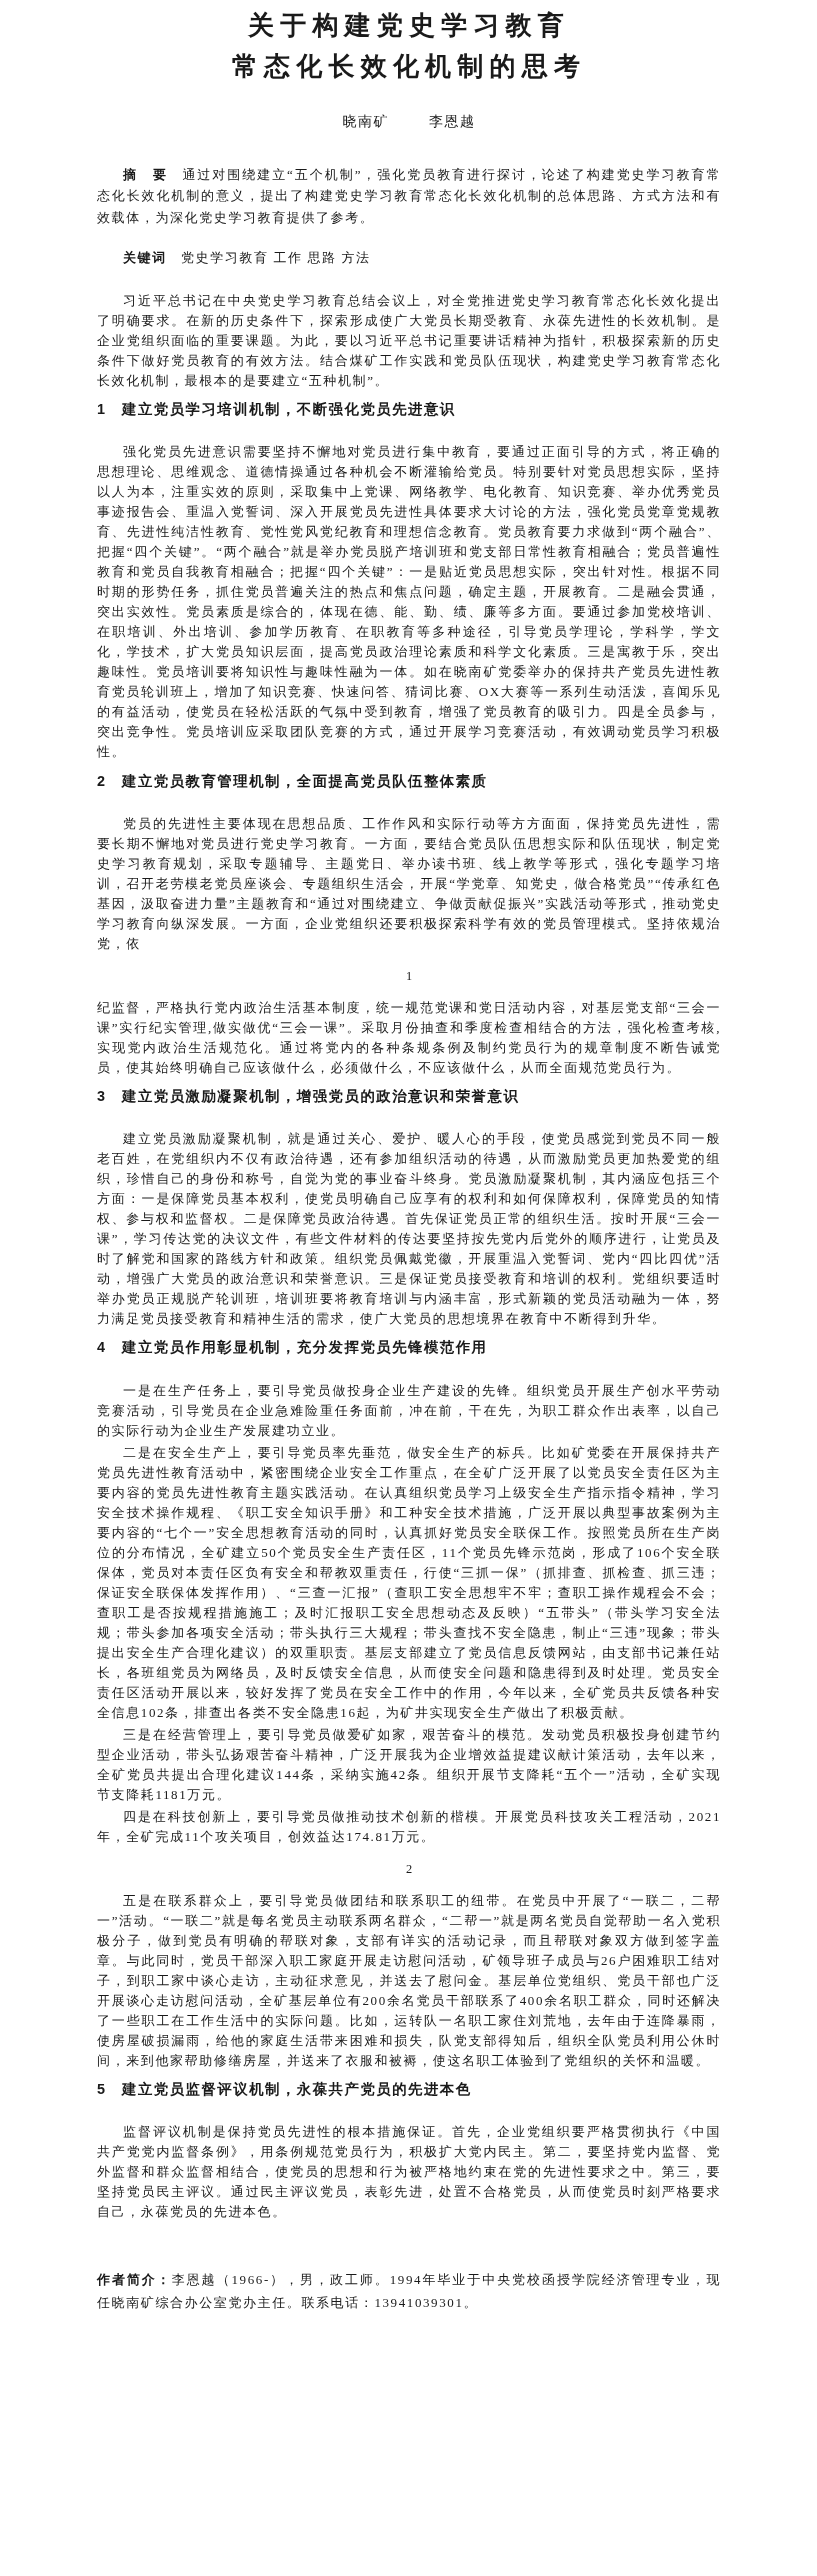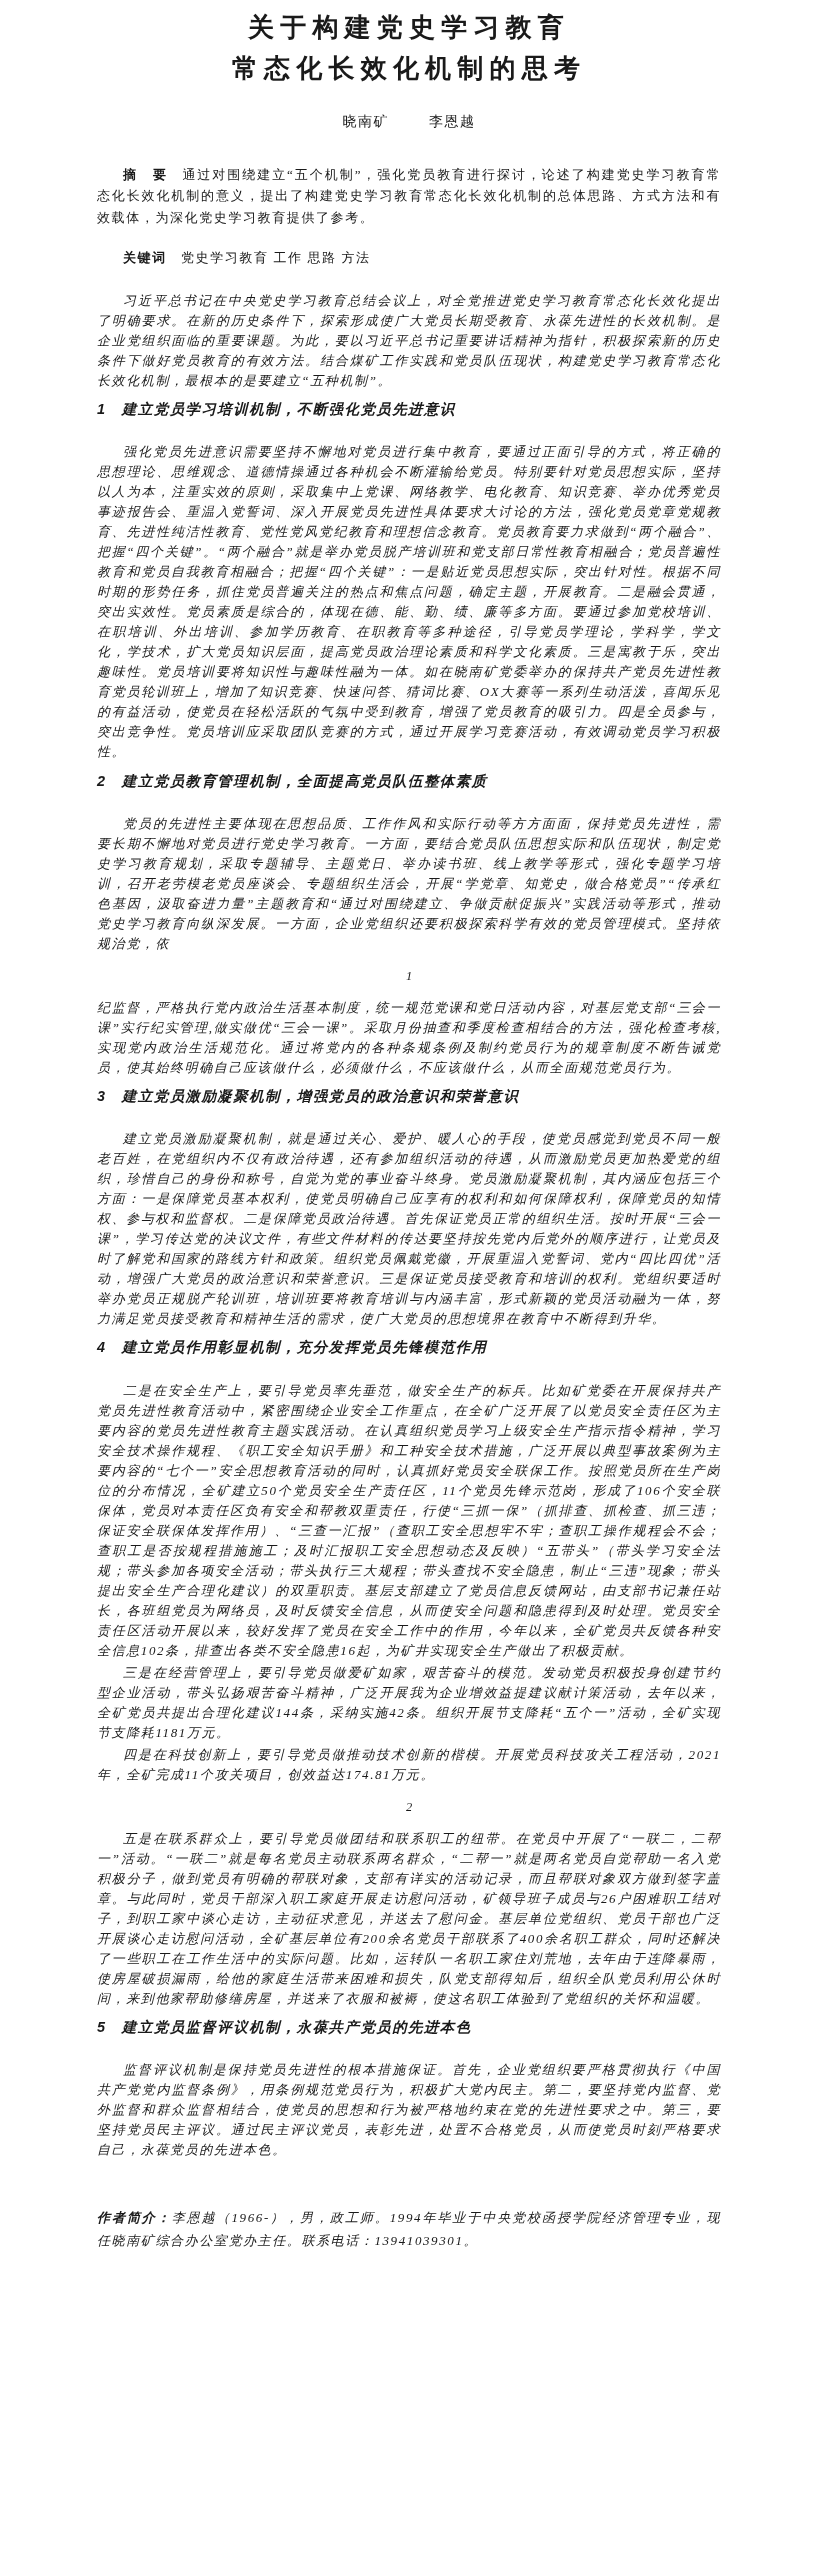--- a/index.html
+++ b/index.html
@@ -10,21 +10,21 @@
     background:#ffffff;
     color:#1a1a1a;
     font-family:"Liberation Serif","DejaVu Serif",serif;
     overflow:hidden;
   }
   .content{
     padding:7.2px 97px 0 97px;
   }
   .doc-title{
     text-align:center;
-    font-family:Liberation Serif, serif;
+    font-family:Liberation Mono, monospace;
     font-weight:700;
     font-size:26px;
     line-height:41px;
     letter-spacing:6.2px;
     margin:0;
   }
   .byline{
     text-align:center;
     margin-top:24px;
     font-size:14px;
@@ -47,21 +47,21 @@
     font-family:"Liberation Sans","DejaVu Sans",sans-serif;
     margin-right:9.3px;
   }
   .keywords{
     margin-top:19px;
     font-size:13px;
     line-height:21.6px;
     letter-spacing:1.6px;
     text-indent:2em;
   }
-  .blocks{margin-top:21.6px;font-style:italic;}
+  .blocks{margin-top:21.6px;}
   .para{
     font-size:13px;
     line-height:20px;
     letter-spacing:1.6px;
     text-align:justify;
     text-indent:2em;
     word-break:break-all;
     margin:0 0 2.1px 0;
   }
   .para.noindent{text-indent:0;}
@@ -125,20 +125,21 @@
         <p class="para">习近平总书记在中央党史学习教育总结会议上，对全党推进党史学习教育常态化长效化提出了明确要求。在新的历史条件下，探索形成使广大党员长期受教育、永葆先进性的长效机制。是企业党组织面临的重要课题。为此，要以习近平总书记重要讲话精神为指针，积极探索新的历史条件下做好党员教育的有效方法。结合煤矿工作实践和党员队伍现状，构建党史学习教育常态化长效化机制，最根本的是要建立“五种机制”。</p>
         <h2 class="heading"><span class="num">1</span><span>建立党员学习培训机制，不断强化党员先进意识</span></h2>
         <p class="para">强化党员先进意识需要坚持不懈地对党员进行集中教育，要通过正面引导的方式，将正确的思想理论、思维观念、道德情操通过各种机会不断灌输给党员。特别要针对党员思想实际，坚持以人为本，注重实效的原则，采取集中上党课、网络教学、电化教育、知识竞赛、举办优秀党员事迹报告会、重温入党誓词、深入开展党员先进性具体要求大讨论的方法，强化党员党章党规教育、先进性纯洁性教育、党性党风党纪教育和理想信念教育。党员教育要力求做到“两个融合”、把握“四个关键”。“两个融合”就是举办党员脱产培训班和党支部日常性教育相融合；党员普遍性教育和党员自我教育相融合；把握“四个关键”：一是贴近党员思想实际，突出针对性。根据不同时期的形势任务，抓住党员普遍关注的热点和焦点问题，确定主题，开展教育。二是融会贯通，突出实效性。党员素质是综合的，体现在德、能、勤、绩、廉等多方面。要通过参加党校培训、在职培训、外出培训、参加学历教育、在职教育等多种途径，引导党员学理论，学科学，学文化，学技术，扩大党员知识层面，提高党员政治理论素质和科学文化素质。三是寓教于乐，突出趣味性。党员培训要将知识性与趣味性融为一体。如在晓南矿党委举办的保持共产党员先进性教育党员轮训班上，增加了知识竞赛、快速问答、猜词比赛、OX大赛等一系列生动活泼，喜闻乐见的有益活动，使党员在轻松活跃的气氛中受到教育，增强了党员教育的吸引力。四是全员参与，突出竞争性。党员培训应采取团队竞赛的方式，通过开展学习竞赛活动，有效调动党员学习积极性。</p>
         <h2 class="heading"><span class="num">2</span><span>建立党员教育管理机制，全面提高党员队伍整体素质</span></h2>
         <p class="para">党员的先进性主要体现在思想品质、工作作风和实际行动等方方面面，保持党员先进性，需要长期不懈地对党员进行党史学习教育。一方面，要结合党员队伍思想实际和队伍现状，制定党史学习教育规划，采取专题辅导、主题党日、举办读书班、线上教学等形式，强化专题学习培训，召开老劳模老党员座谈会、专题组织生活会，开展“学党章、知党史，做合格党员”“传承红色基因，汲取奋进力量”主题教育和“通过对围绕建立、争做贡献促振兴”实践活动等形式，推动党史学习教育向纵深发展。一方面，企业党组织还要积极探索科学有效的党员管理模式。坚持依规治党，依</p>
         <div class="pagenum">1</div>
         <p class="para noindent">纪监督，严格执行党内政治生活基本制度，统一规范党课和党日活动内容，对基层党支部“三会一课”实行纪实管理,做实做优“三会一课”。采取月份抽查和季度检查相结合的方法，强化检查考核,实现党内政治生活规范化。通过将党内的各种条规条例及制约党员行为的规章制度不断告诫党员，使其始终明确自己应该做什么，必须做什么，不应该做什么，从而全面规范党员行为。</p>
         <h2 class="heading"><span class="num">3</span><span>建立党员激励凝聚机制，增强党员的政治意识和荣誉意识</span></h2>
         <p class="para">建立党员激励凝聚机制，就是通过关心、爱护、暖人心的手段，使党员感觉到党员不同一般老百姓，在党组织内不仅有政治待遇，还有参加组织活动的待遇，从而激励党员更加热爱党的组织，珍惜自己的身份和称号，自觉为党的事业奋斗终身。党员激励凝聚机制，其内涵应包括三个方面：一是保障党员基本权利，使党员明确自己应享有的权利和如何保障权利，保障党员的知情权、参与权和监督权。二是保障党员政治待遇。首先保证党员正常的组织生活。按时开展“三会一课”，学习传达党的决议文件，有些文件材料的传达要坚持按先党内后党外的顺序进行，让党员及时了解党和国家的路线方针和政策。组织党员佩戴党徽，开展重温入党誓词、党内“四比四优”活动，增强广大党员的政治意识和荣誉意识。三是保证党员接受教育和培训的权利。党组织要适时举办党员正规脱产轮训班，培训班要将教育培训与内涵丰富，形式新颖的党员活动融为一体，努力满足党员接受教育和精神生活的需求，使广大党员的思想境界在教育中不断得到升华。</p>
         <h2 class="heading"><span class="num">4</span><span>建立党员作用彰显机制，充分发挥党员先锋模范作用</span></h2>
+        <p class="para">一是在生产任务上，要引导党员做投身企业生产建设的先锋。组织党员开展生产创水平劳动竞赛活动，引导党员在企业急难险重任务面前，冲在前，干在先，为职工群众作出表率，以自己的实际行动为企业生产发展建功立业。</p>
         <p class="para">二是在安全生产上，要引导党员率先垂范，做安全生产的标兵。比如矿党委在开展保持共产党员先进性教育活动中，紧密围绕企业安全工作重点，在全矿广泛开展了以党员安全责任区为主要内容的党员先进性教育主题实践活动。在认真组织党员学习上级安全生产指示指令精神，学习安全技术操作规程、《职工安全知识手册》和工种安全技术措施，广泛开展以典型事故案例为主要内容的“七个一”安全思想教育活动的同时，认真抓好党员安全联保工作。按照党员所在生产岗位的分布情况，全矿建立50个党员安全生产责任区，11个党员先锋示范岗，形成了106个安全联保体，党员对本责任区负有安全和帮教双重责任，行使“三抓一保”（抓排查、抓检查、抓三违；保证安全联保体发挥作用）、“三查一汇报”（查职工安全思想牢不牢；查职工操作规程会不会；查职工是否按规程措施施工；及时汇报职工安全思想动态及反映）“五带头”（带头学习安全法规；带头参加各项安全活动；带头执行三大规程；带头查找不安全隐患，制止“三违”现象；带头提出安全生产合理化建议）的双重职责。基层支部建立了党员信息反馈网站，由支部书记兼任站长，各班组党员为网络员，及时反馈安全信息，从而使安全问题和隐患得到及时处理。党员安全责任区活动开展以来，较好发挥了党员在安全工作中的作用，今年以来，全矿党员共反馈各种安全信息102条，排查出各类不安全隐患16起，为矿井实现安全生产做出了积极贡献。</p>
         <p class="para">三是在经营管理上，要引导党员做爱矿如家，艰苦奋斗的模范。发动党员积极投身创建节约型企业活动，带头弘扬艰苦奋斗精神，广泛开展我为企业增效益提建议献计策活动，去年以来，全矿党员共提出合理化建议144条，采纳实施42条。组织开展节支降耗“五个一”活动，全矿实现节支降耗1181万元。</p>
         <p class="para">四是在科技创新上，要引导党员做推动技术创新的楷模。开展党员科技攻关工程活动，2021年，全矿完成11个攻关项目，创效益达174.81万元。</p>
         <div class="pagenum">2</div>
         <p class="para">五是在联系群众上，要引导党员做团结和联系职工的纽带。在党员中开展了“一联二，二帮一”活动。“一联二”就是每名党员主动联系两名群众，“二帮一”就是两名党员自觉帮助一名入党积极分子，做到党员有明确的帮联对象，支部有详实的活动记录，而且帮联对象双方做到签字盖章。与此同时，党员干部深入职工家庭开展走访慰问活动，矿领导班子成员与26户困难职工结对子，到职工家中谈心走访，主动征求意见，并送去了慰问金。基层单位党组织、党员干部也广泛开展谈心走访慰问活动，全矿基层单位有200余名党员干部联系了400余名职工群众，同时还解决了一些职工在工作生活中的实际问题。比如，运转队一名职工家住刘荒地，去年由于连降暴雨，使房屋破损漏雨，给他的家庭生活带来困难和损失，队党支部得知后，组织全队党员利用公休时间，来到他家帮助修缮房屋，并送来了衣服和被褥，使这名职工体验到了党组织的关怀和温暖。</p>
         <h2 class="heading"><span class="num">5</span><span>建立党员监督评议机制，永葆共产党员的先进本色</span></h2>
         <p class="para">监督评议机制是保持党员先进性的根本措施保证。首先，企业党组织要严格贯彻执行《中国共产党党内监督条例》，用条例规范党员行为，积极扩大党内民主。第二，要坚持党内监督、党外监督和群众监督相结合，使党员的思想和行为被严格地约束在党的先进性要求之中。第三，要坚持党员民主评议。通过民主评议党员，表彰先进，处置不合格党员，从而使党员时刻严格要求自己，永葆党员的先进本色。</p>
         <div class="bio"><span class="label">作者简介：</span><span>李恩越（1966-），男，政工师。1994年毕业于中央党校函授学院经济管理专业，现任晓南矿综合办公室党办主任。联系电话：13941039301。</span></div>
       </div>
 

